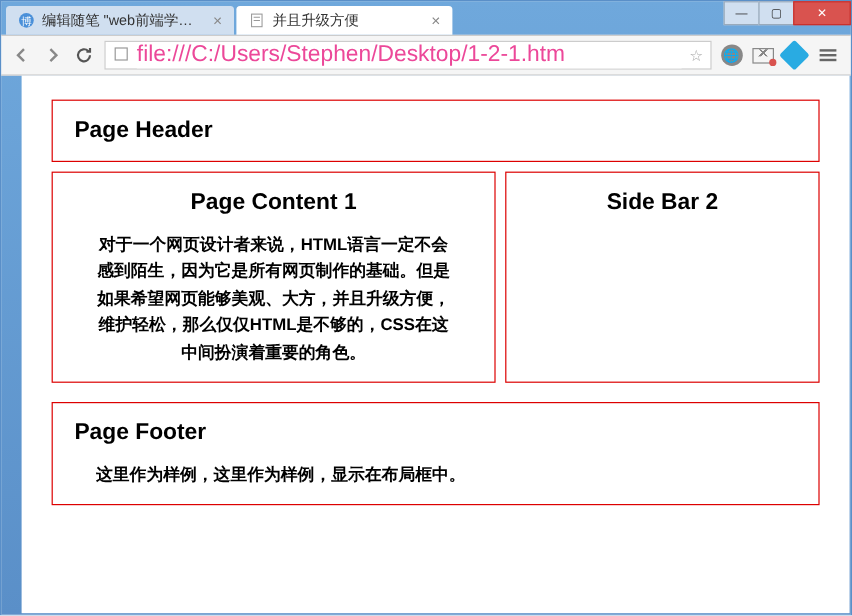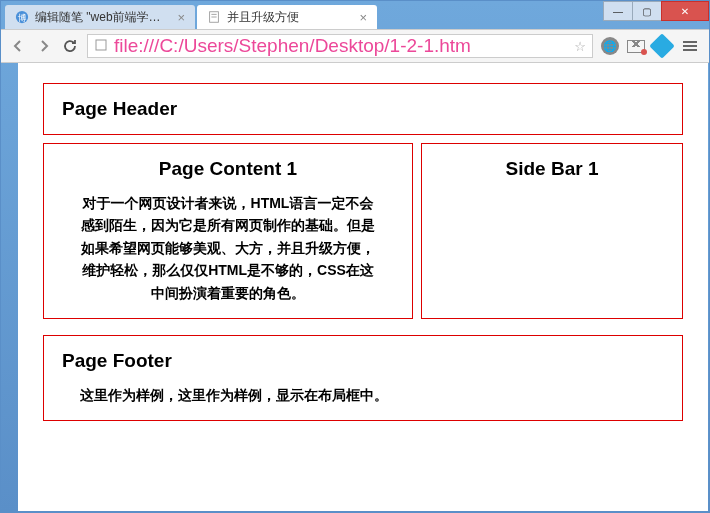--- a/index.html
+++ b/index.html
@@ -115,21 +115,21 @@
   <div class="content-area">
     <div class="box header-box">
       <h2>Page Header</h2>
     </div>
     <div class="row">
       <div class="box content1">
         <h2>Page Content 1</h2>
         <p>对于一个网页设计者来说，HTML语言一定不会感到陌生，因为它是所有网页制作的基础。但是如果希望网页能够美观、大方，并且升级方便，维护轻松，那么仅仅HTML是不够的，CSS在这中间扮演着重要的角色。</p>
       </div>
       <div class="box sidebar1">
-        <h2>Side Bar 1</h2>
+        <h2>Side Bar 2</h2>
       </div>
     </div>
     <div class="box footer-box">
       <h2>Page Footer</h2>
       <p>这里作为样例，这里作为样例，显示在布局框中。</p>
     </div>
   </div>
 </div>
 
 </body></html>

